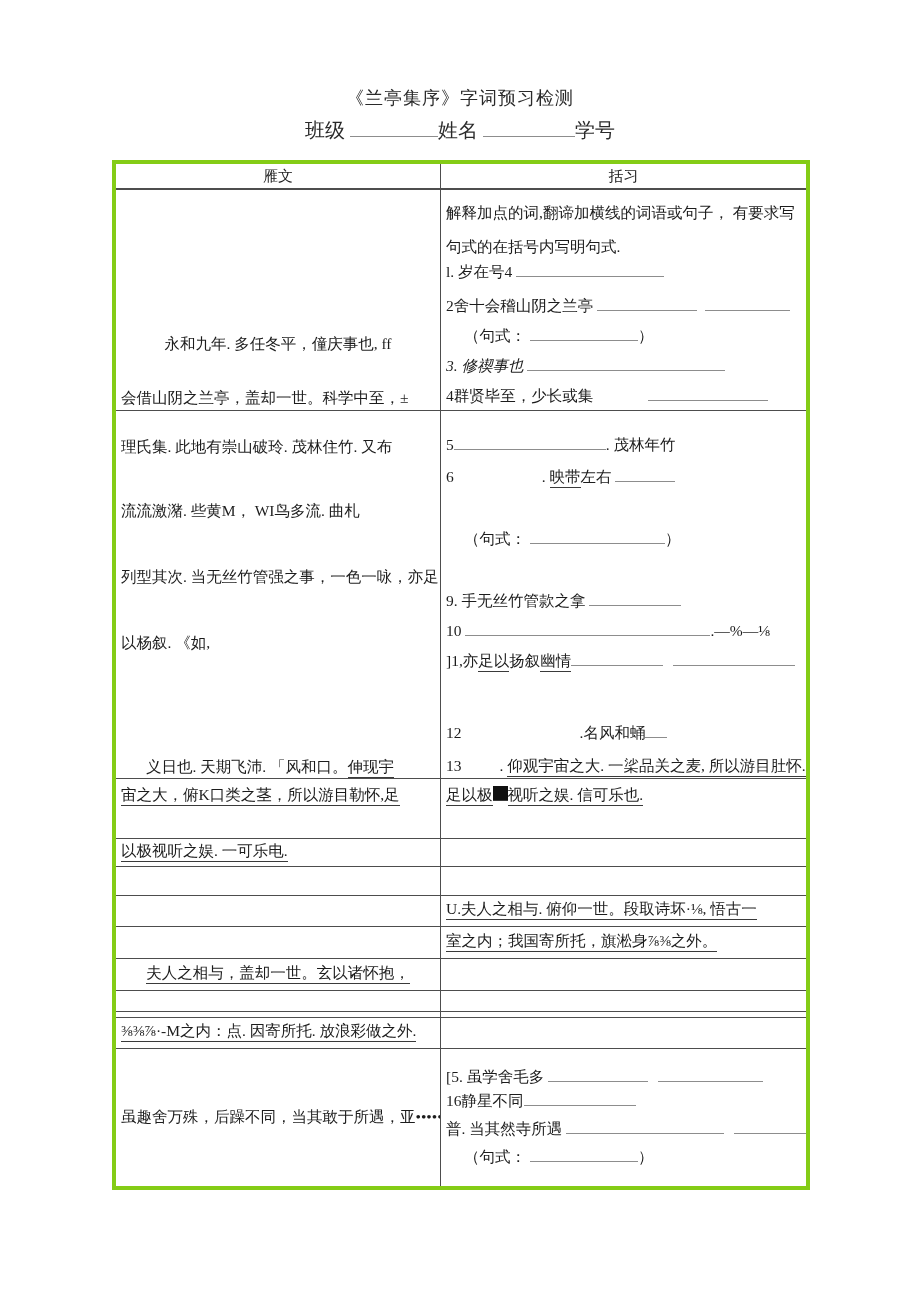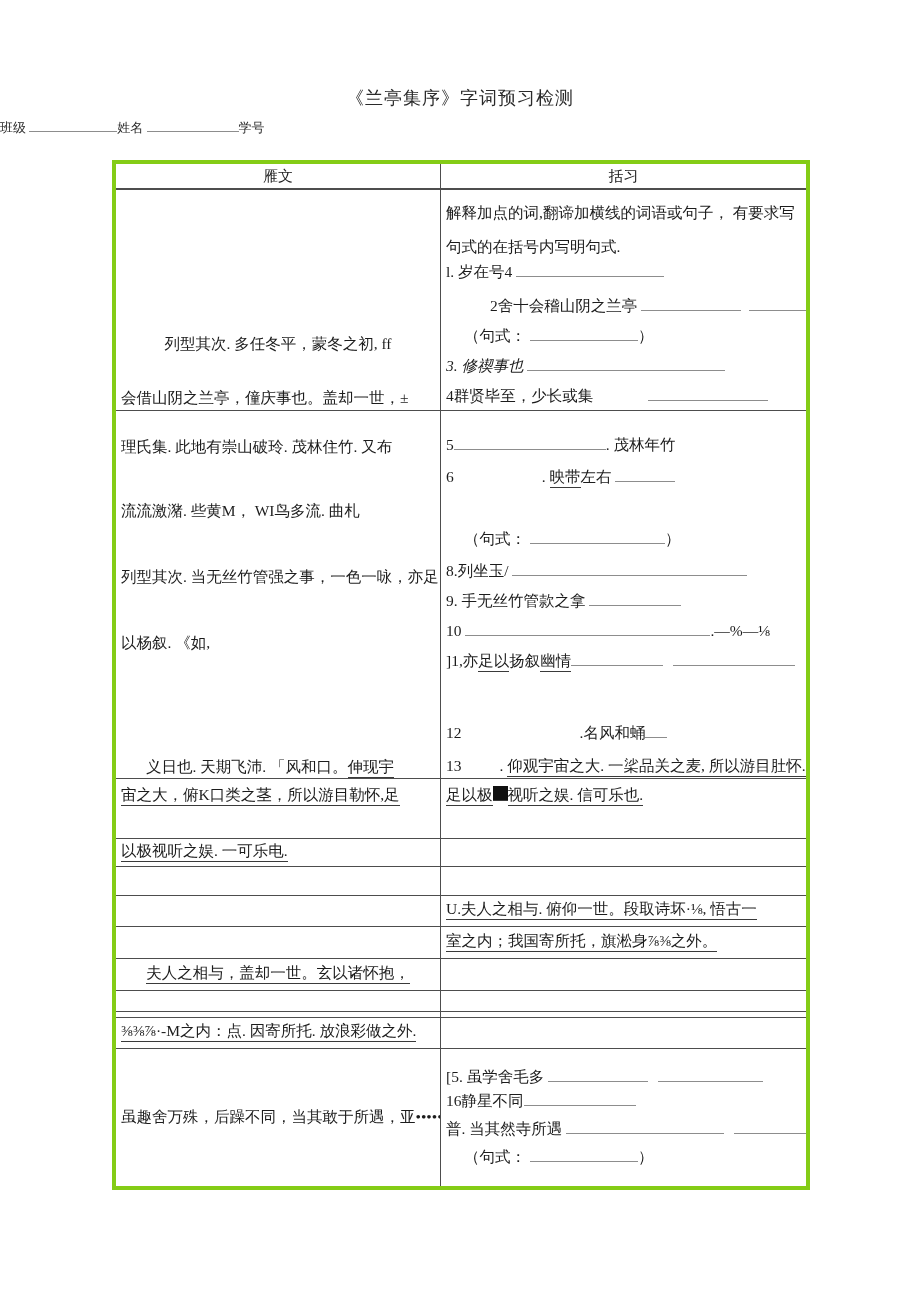--- a/index.html
+++ b/index.html
@@ -8,21 +8,21 @@
     margin:0 auto;overflow:hidden;
     font-family:"Liberation Serif","DejaVu Serif",serif;
     color:#1c1c1c;
   }
   .doc-title{
     position:absolute;left:0;right:0;top:86px;
     text-align:center;font-size:18px;letter-spacing:1px;color:#2a2a2a;
   }
   .meta-line{
     position:absolute;left:0;right:0;top:117px;
-    font-size:13px;color:#2a2a2a;
+    text-align:center;font-size:20px;color:#2a2a2a;
   }
   .doc-table{
     position:absolute;left:112px;top:160px;width:698px;
     border:4px solid #84cc16;box-sizing:border-box;
     font-size:15.5px;
   }
   .t-row{
     display:flex;box-sizing:border-box;border-bottom:1px solid #4d4d4d;
     position:relative;
   }
@@ -57,45 +57,44 @@
   <div class="meta-line"><span>班级 </span><span class="blank" style="width: 88px;"></span><span>姓名 </span><span class="blank" style="width: 92px;"></span><span>学号</span></div>
 
   <div class="doc-table">
     <div class="t-row header">
       <div class="cell left">雁文</div>
       <div class="cell right">括习</div>
     </div>
     <div id="t-body">
         <div class="t-row" style="height: 221px;">
           <div class="cell left">
-            <div class="line center" style="top: 144px;"><span>列型其次. 多任冬平，蒙冬之初, ff</span></div>
-            <div class="line" style="top: 198px;"><span>会借山阴之兰亭，僮庆事也。盖却一世，±</span></div>
+            <div class="line center" style="top: 144px;"><span>永和九年. 多任冬平，僮庆事也, ff</span></div>
+            <div class="line" style="top: 198px;"><span>会借山阴之兰亭，盖却一世。科学中至，±</span></div>
           </div>
           <div class="cell right">
             <div class="line wrap" style="top: 6px;"><span>解释加点的词,翻谛加横线的词语或句子， 有要求写句式的在括号内写明句式.</span></div>
             <div class="line" style="top: 72px;"><span>l. 岁在号4 </span><span class="blank" style="width: 148px;"></span></div>
-            <div class="line" style="top: 106px; margin-left: 44px;"><span>2舍十会稽山阴之兰亭 </span><span class="blank" style="width: 100px;"></span><span class="gap" style="width: 8px;"></span><span class="blank" style="width: 85px;"></span></div>
+            <div class="line" style="top: 106px;"><span>2舍十会稽山阴之兰亭 </span><span class="blank" style="width: 100px;"></span><span class="gap" style="width: 8px;"></span><span class="blank" style="width: 85px;"></span></div>
             <div class="line" style="top: 136px;"><span class="gap" style="width: 18px;"></span><span>（句式： </span><span class="blank" style="width: 108px;"></span><span>）</span></div>
             <div class="line" style="top: 166px;"><span class=" it">3. 修禊事也 </span><span class="blank" style="width: 198px;"></span></div>
             <div class="line" style="top: 196px;"><span>4群贤毕至，少长或集</span><span class="gap" style="width: 55px;"></span><span class="blank" style="width: 120px;"></span></div>
           </div>
         </div>
         <div class="t-row" style="height: 368px;">
           <div class="cell left">
             <div class="line" style="top: 26px;"><span>理氏集. 此地有崇山破玲. 茂林住竹. 又布</span></div>
             <div class="line" style="top: 90px;"><span>流流激潴. 些黄M， WI鸟多流. 曲札</span></div>
             <div class="line" style="top: 156px;"><span>列型其次. 当无丝竹管强之事，一色一咏，亦足</span></div>
             <div class="line" style="top: 222px;"><span>以杨叙. 《如,</span></div>
             <div class="line" style="top: 340px; left: 30px; margin-top: 6px;"><span>义日也. 天期飞沛. 「风和口。</span><span class="ul">伸现宇</span></div>
           </div>
           <div class="cell right">
             <div class="line" style="top: 24px;"><span>5</span><span class="blank" style="width: 152px;"></span><span>. 茂林年竹</span></div>
             <div class="line" style="top: 56px;"><span>6</span><span class="gap" style="width: 88px;"></span><span>. </span><span class="ul">映带</span><span>左右 </span><span class="blank" style="width: 60px;"></span></div>
             <div class="line" style="top: 118px;"><span class="gap" style="width: 18px;"></span><span>（句式： </span><span class="blank" style="width: 135px;"></span><span>）</span></div>
-            <div class="line" style="top: 150px;"><span>8.列坐玉/ </span><span class="blank" style="width: 235px;"></span></div>
             <div class="line" style="top: 180px;"><span>9. 手无丝竹管款之拿 </span><span class="blank" style="width: 92px;"></span></div>
             <div class="line" style="top: 210px;"><span>10 </span><span class="blank" style="width: 245px;"></span><span>.—%—⅛</span></div>
             <div class="line" style="top: 240px;"><span>]1,亦</span><span class="ul">足以</span><span>扬叙</span><span class="ul">幽情</span><span class="blank" style="width: 92px;"></span><span class="gap" style="width: 10px;"></span><span class="blank" style="width: 122px;"></span></div>
             <div class="line" style="top: 312px;"><span>12</span><span class="gap" style="width: 118px;"></span><span>.名风和蛹</span><span class="blank" style="width: 22px;"></span></div>
             <div class="line" style="top: 345px;"><span>13</span><span class="gap" style="width: 38px;"></span><span>. </span><span class="ul">仰观宇宙之大. 一桬品关之麦, 所以游目肚怀.</span></div>
           </div>
         </div>
         <div class="t-row" style="height: 60px;">
           <div class="cell left">
             <div class="line" style="top: 6px;"><span class="ul">宙之大，俯K口类之茎，所以游目勒怀,足</span></div>

